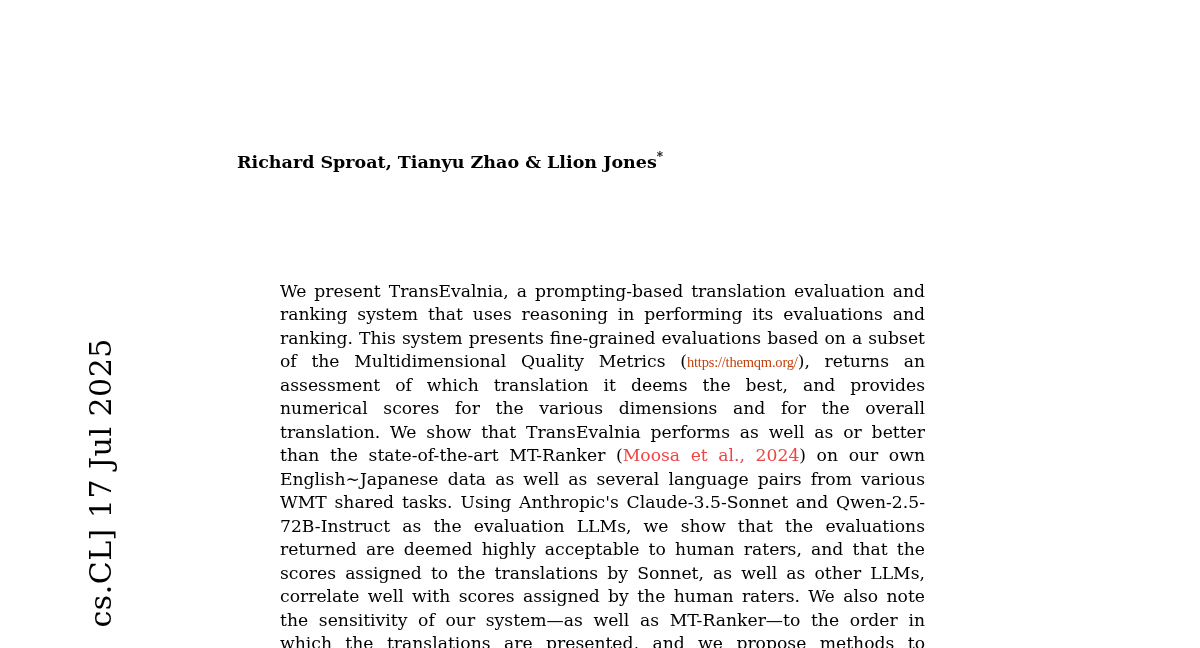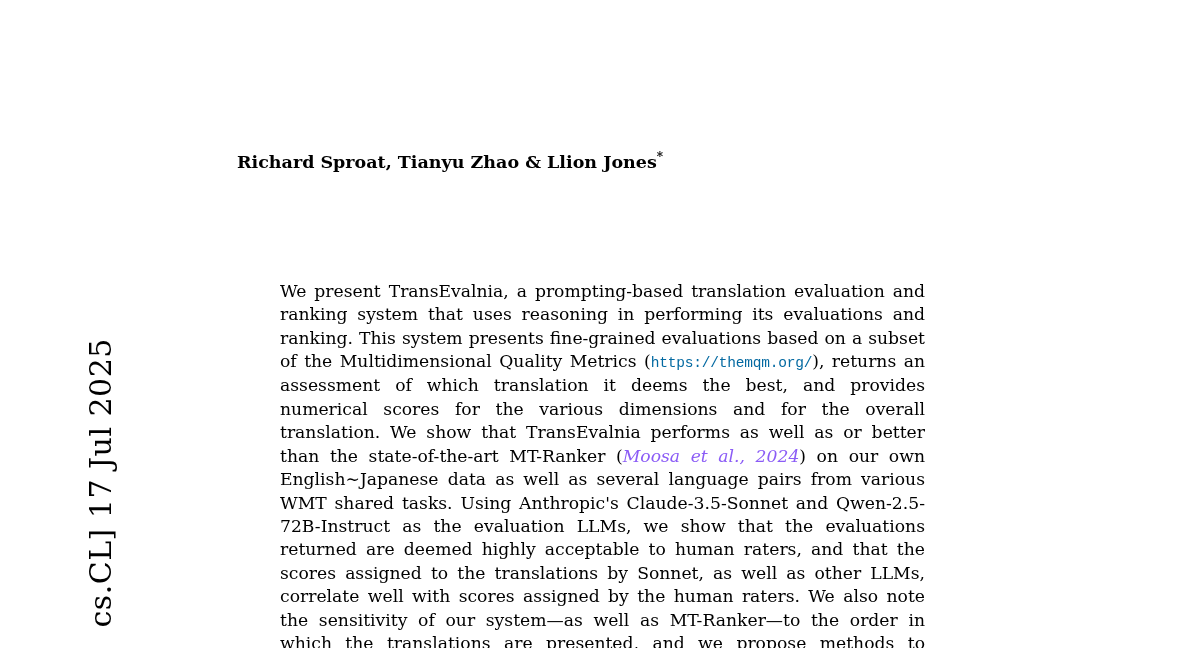--- a/index.html
+++ b/index.html
@@ -95,28 +95,27 @@
     line-height: 1.365;
     text-align: justify;
     text-justify: inter-word;
     hyphens: manual;
   }
   .abstract-body p {
     margin: 0;
     text-indent: 0;
   }
   .url-mono {
-    font-family: Liberation Mono, monospace;
+    font-family: Liberation Serif, serif;
     font-size: 14.5px;
-    color: #0369a1;
+    color: #c2410c;
     letter-spacing: -0.2px;
   }
   .cite-link {
-    color: #8b5cf6;
-    font-style: italic;
+    color: #ef4444;
   }
 </style>
 </head>
 <body>
 
 <div class="arxiv-stamp">
   <div class="arxiv-stamp-text">cs.CL]  17 Jul 2025</div>
 </div>
 
 <div class="page">

